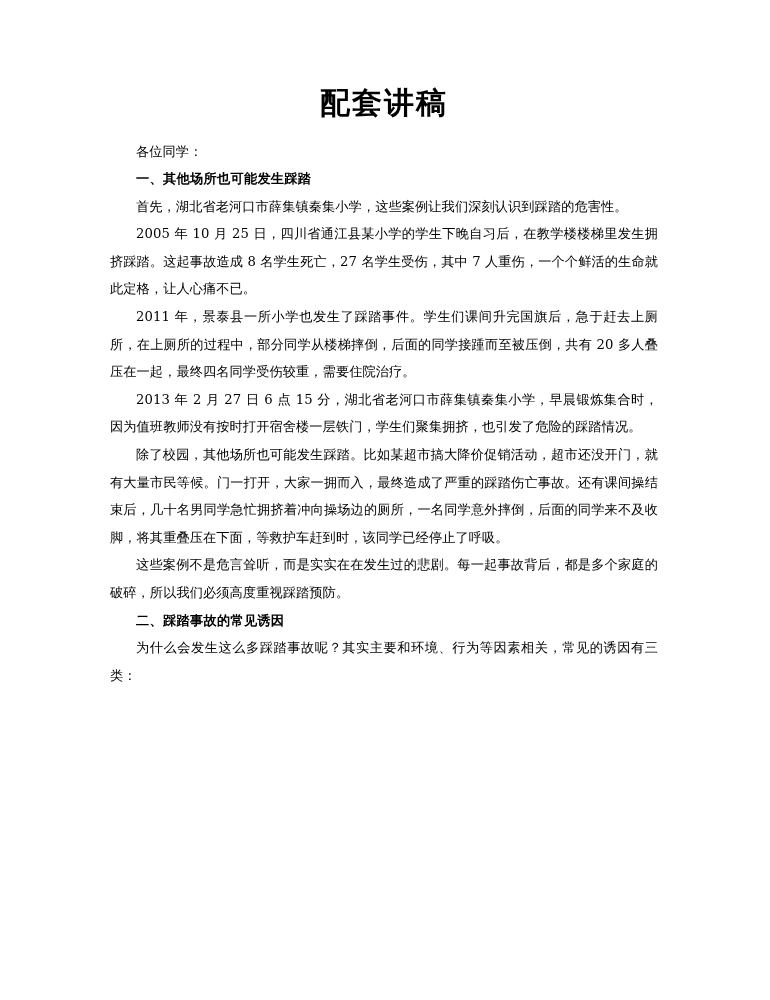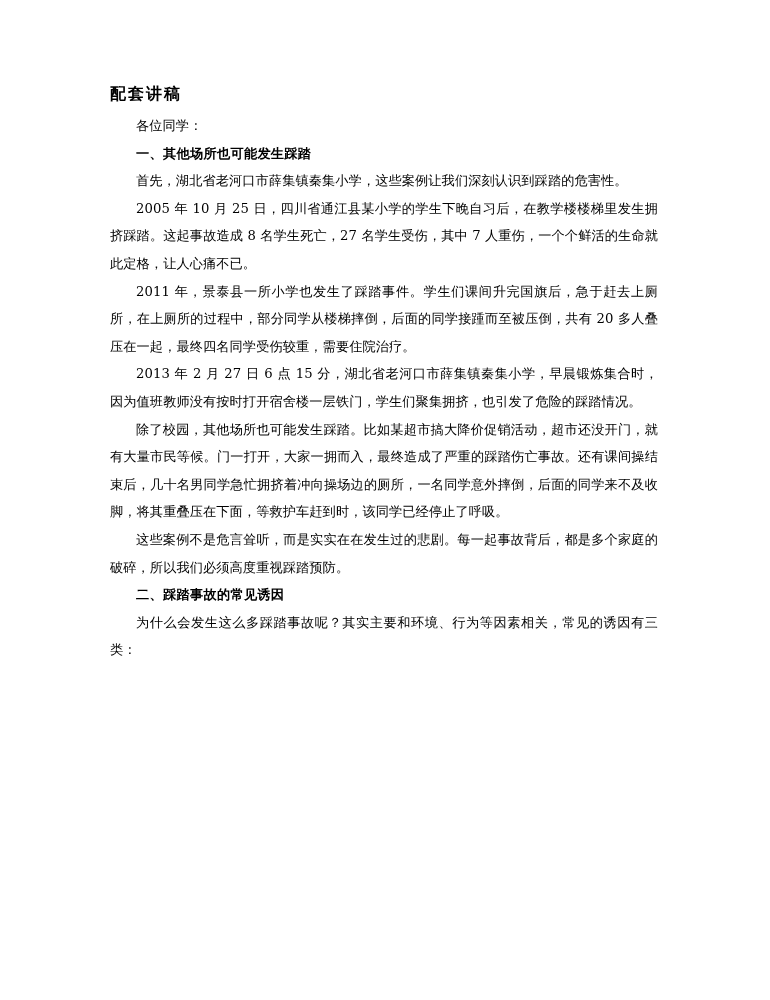--- a/index.html
+++ b/index.html
@@ -22,23 +22,23 @@
     box-sizing: border-box;
     padding: 0;
   }
   .content {
     position: absolute;
     left: 110px;
     top: 0;
     width: 548px;
   }
   .doc-title {
-    font-size: 16px;
+    font-size: 30px;
     font-weight: bold;
-    text-align: left;
+    text-align: center;
     letter-spacing: 2px;
     margin: 0;
     padding-top: 84px;
     padding-bottom: 0;
     line-height: 1.25;
     font-family: "DejaVu Serif", "Liberation Serif", serif;
   }
   .para {
     font-size: 13.2px;
     line-height: 27.6px;
@@ -46,21 +46,21 @@
     text-align: justify;
     text-justify: inter-ideograph;
     text-align-last: left;
     letter-spacing: 0.1px;
     word-break: break-all;
   }
   .para.indent {
     text-indent: 26px;
   }
   .para.first-block {
-    margin-top: 8px;
+    margin-top: 16px;
   }
   .heading {
     font-size: 13.2px;
     line-height: 27.6px;
     font-weight: bold;
     margin: 0;
     text-indent: 26px;
     letter-spacing: 0.3px;
   }
 </style>

